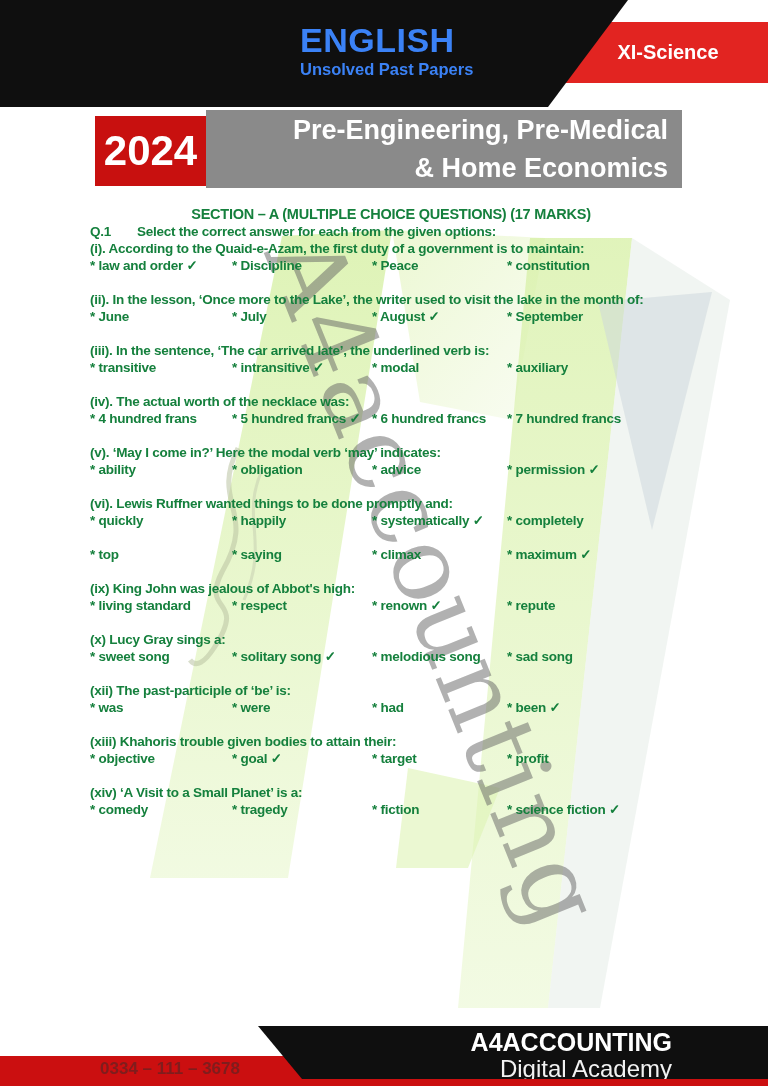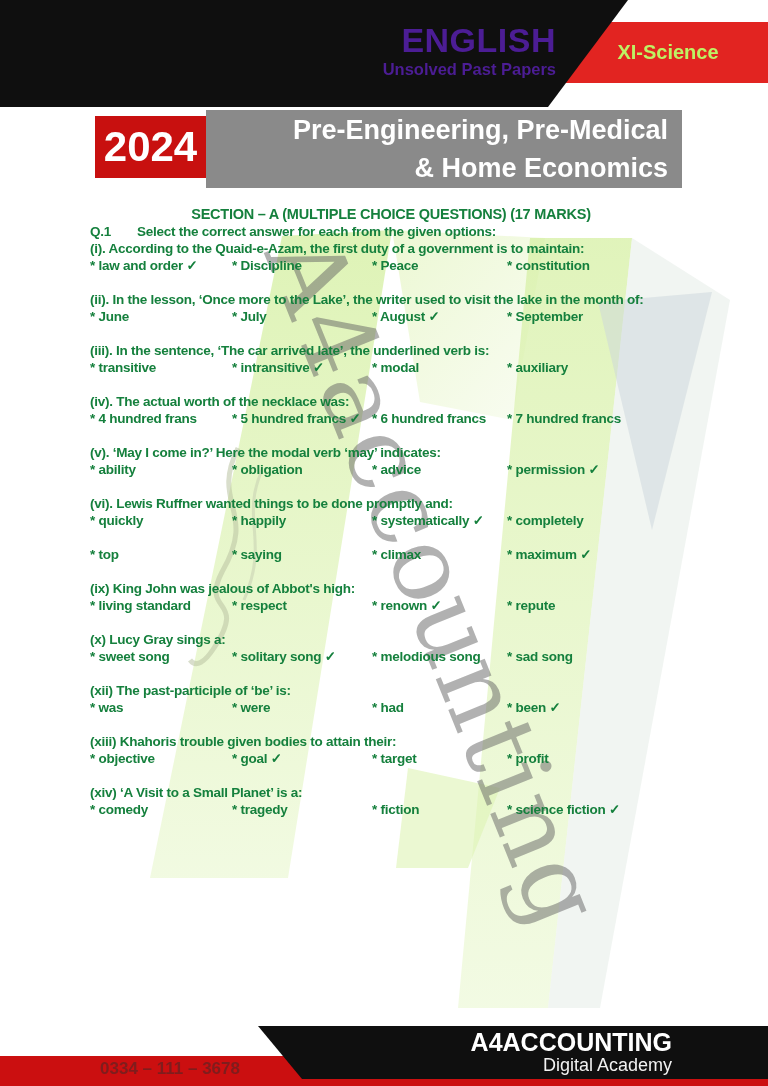--- a/index.html
+++ b/index.html
@@ -2,29 +2,29 @@
 <html><head>
 <meta charset="utf-8">
 <style>
   * { margin:0; padding:0; box-sizing:border-box; }
   body { background:#ffffff; font-family:"Liberation Sans", sans-serif; }
   .page { position:relative; width:768px; height:1086px; background:#ffffff; overflow:hidden; }
 
   
   .black-band { position:absolute; top:0; left:0; width:768px; height:107px;
     background:#0f0f0f; clip-path:polygon(0 0, 628px 0, 548px 107px, 0 107px); z-index:6; }
-  .header-text { position:absolute; top:21px; left:300px; width:256px; text-align:right;
-    color:#4c1d95; z-index:7; }
+  .header-text { position:absolute; top:21px; left:300px; width:256px; 
+    color:#3b82f6; z-index:7; }
   .subject { font-size:34px; font-weight:bold; line-height:38px; letter-spacing:0.5px; }
   .subject-sub { font-size:16.5px; font-weight:bold; line-height:20px; }
   .ribbon { position:absolute; top:22px; left:520px; width:248px; height:61px; background:#e22421;
     z-index:5; display:flex; align-items:center; justify-content:center; padding-left:48px; }
-  .ribbon-label { color:#bef264; font-weight:bold; font-size:20px; }
-
-  .year-box { position:absolute; left:95px; top:116px; width:111px; height:62px; background:#c8100f;
+  .ribbon-label { color:#ffffff; font-weight:bold; font-size:20px; }
+
+  .year-box { position:absolute; left:95px; top:116px; width:111px; height:70px; background:#c8100f;
     color:#ffffff; display:flex; align-items:center; justify-content:center;
     font-size:42px; font-weight:bold; z-index:4; }
   .title-box { position:absolute; left:206px; top:110px; width:476px; height:78px; background:#8a8a8a;
     color:#ffffff; text-align:right; padding:1px 14px 0 0; font-size:27px; font-weight:bold;
     line-height:38px; z-index:4; }
 
   
   .wm-svg { position:absolute; top:0; left:0; z-index:1; }
   .wm-text { position:absolute; left:352px; top:218px; z-index:2; white-space:nowrap;
     font-family:"DejaVu Serif", serif; font-size:102px; letter-spacing:2px;
@@ -40,21 +40,21 @@
   .opts { display:grid; grid-template-columns:142px 140px 135px auto; }
   .opt { white-space:nowrap; }
 
   
   .footer-red { position:absolute; left:0; top:1056px; width:768px; height:30px; background:#cb0f10; z-index:4; }
   .phone { position:absolute; left:70px; top:1059px; width:200px; text-align:center; color:#7f1d1d;
     font-weight:bold; font-size:17px; z-index:6; }
   .footer-black { position:absolute; left:0; top:1026px; width:768px; height:53px; background:#0f0f0f;
     clip-path:polygon(258px 0, 768px 0, 768px 53px, 302px 53px); z-index:5; color:#ffffff; }
   .brand { position:absolute; right:96px; top:2px; font-size:25px; font-weight:bold; }
-  .brand-sub { position:absolute; right:96px; top:29px; font-size:18px; font-weight:normal; color:#f2f2f2; }
+  .brand-sub { position:absolute; right:96px; top:29px; font-size:24px; font-weight:normal; color:#f2f2f2; }
 </style>
 </head>
 <body>
 
 <div class="page">
 
   <svg class="wm-svg" width="768" height="1086" viewBox="0 0 768 1086">
     <defs>
       <linearGradient id="g1" x1="0" y1="0" x2="0" y2="1">
         <stop offset="0" stop-color="#d6f0a4"></stop>

